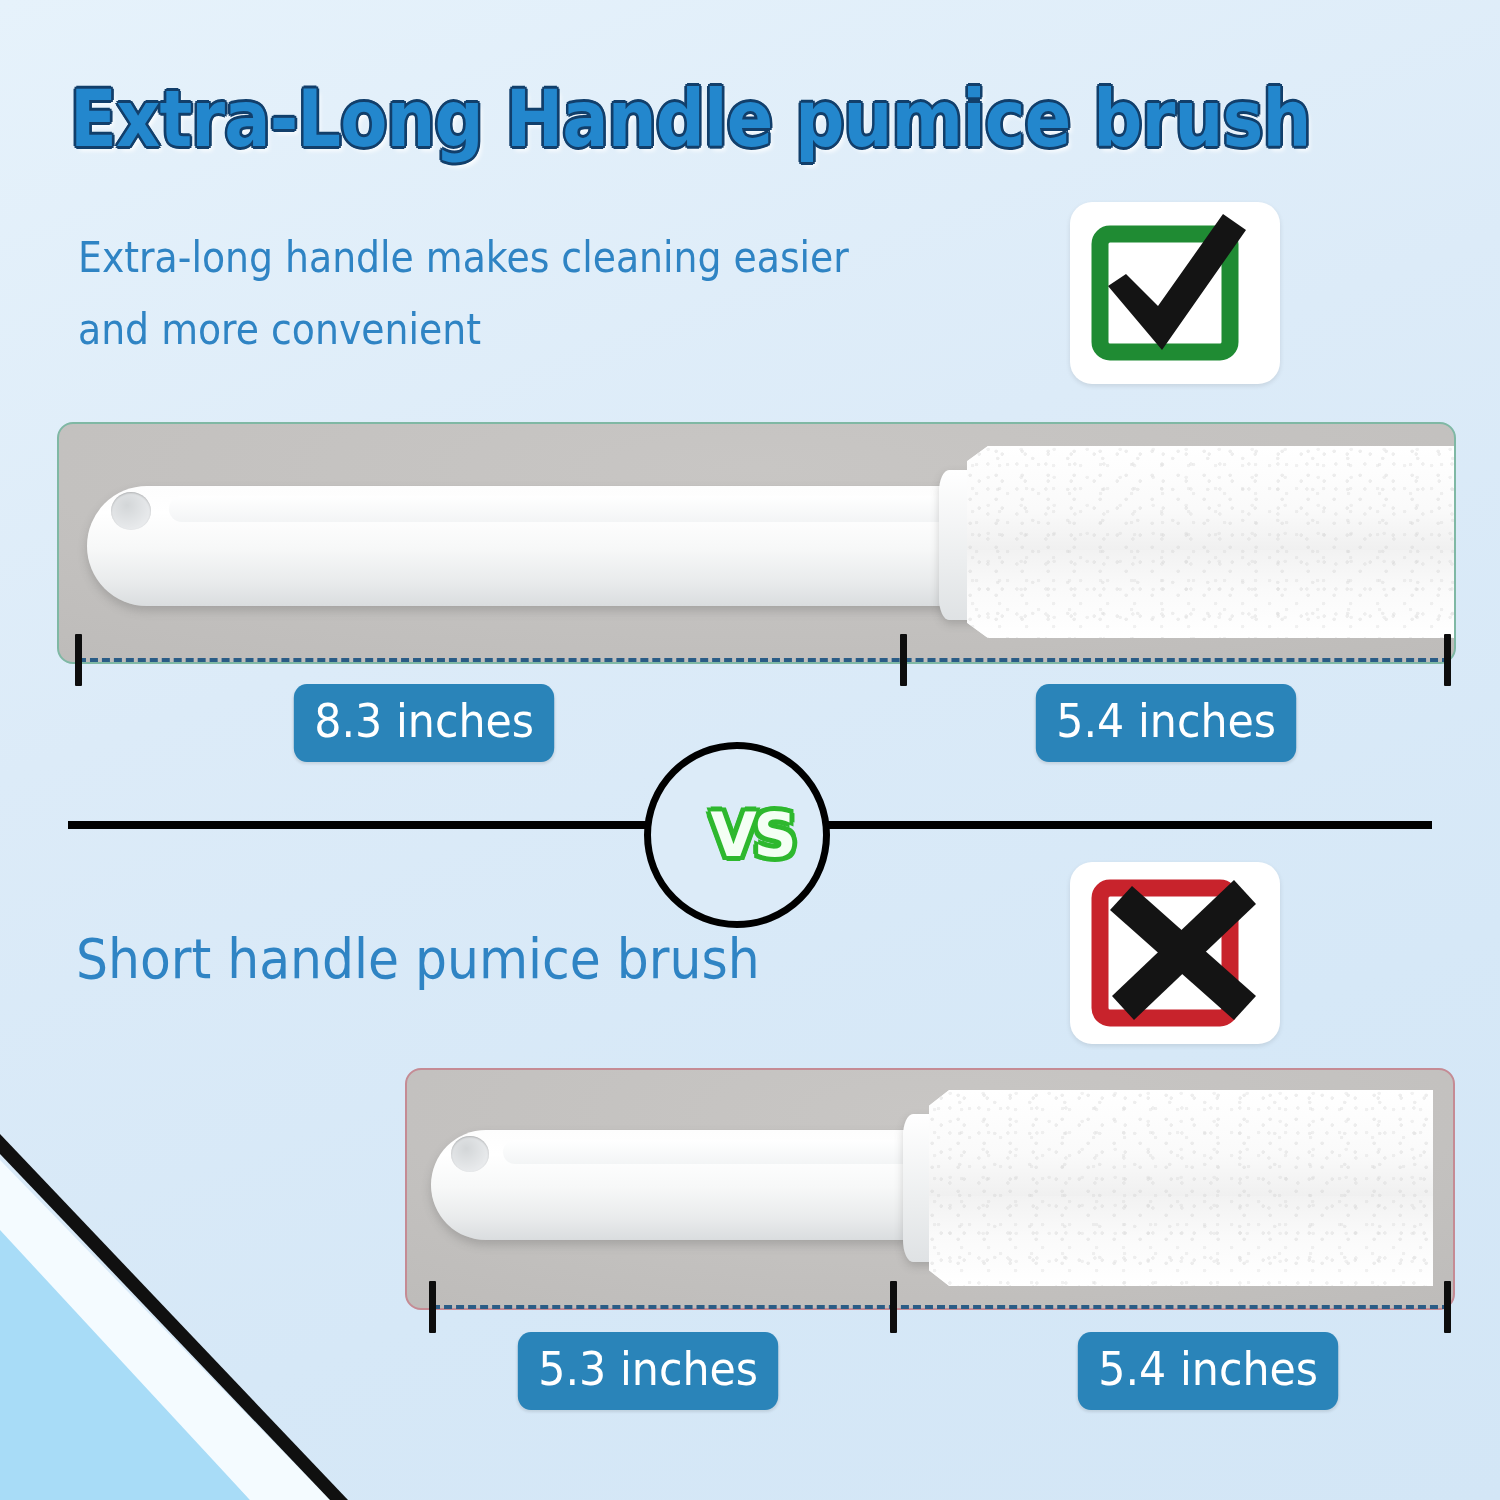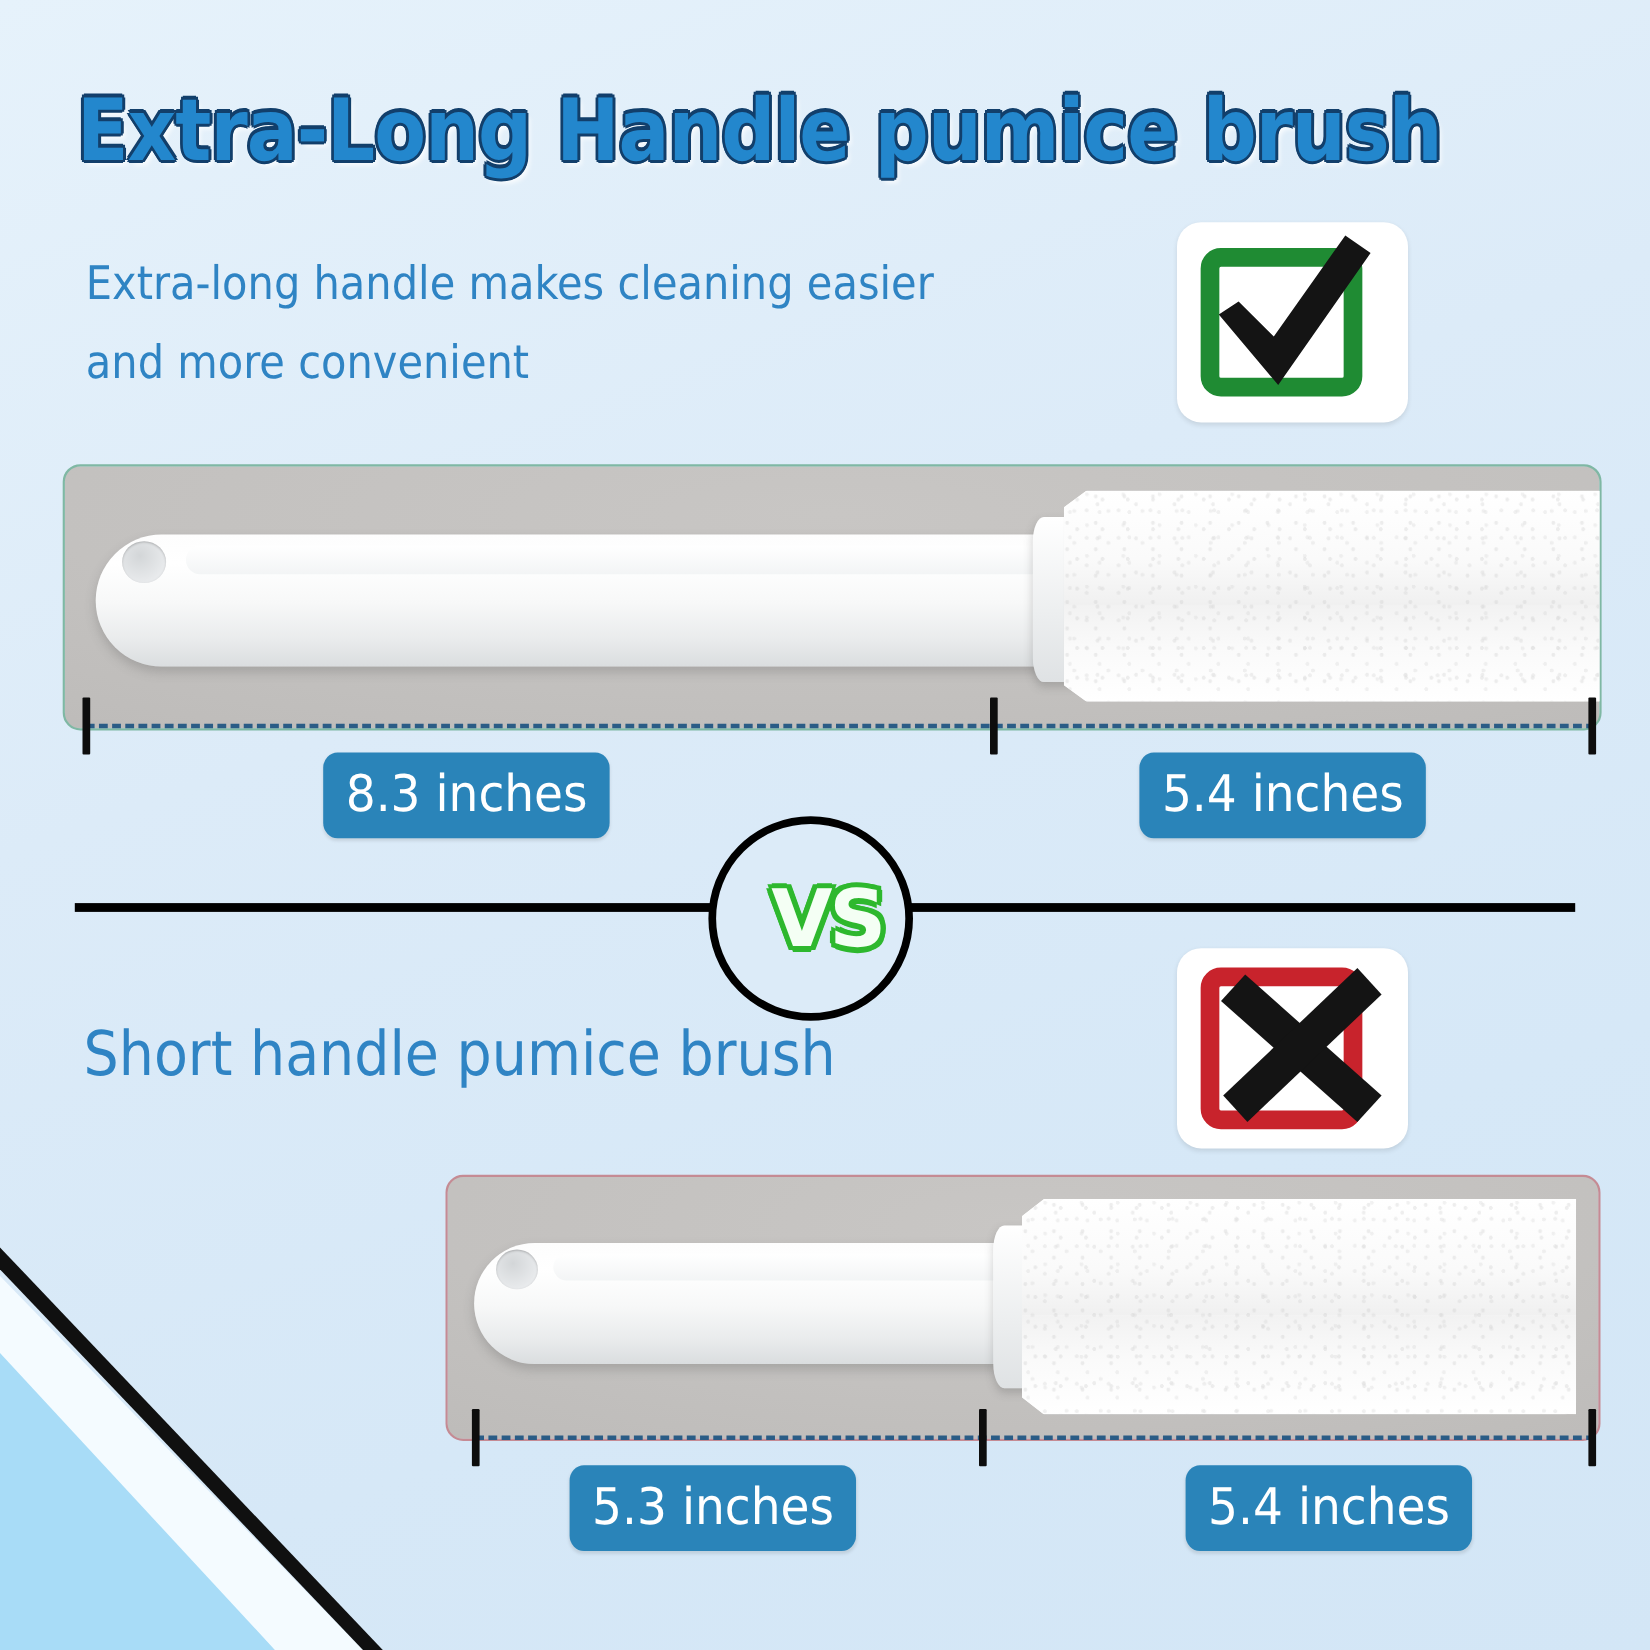--- a/index.html
+++ b/index.html
@@ -130,21 +130,21 @@
   
   .divider{position:absolute;height:8px;background:#000000;}
   .vs-circle{
     position:absolute;left:644px;top:742px;width:172px;height:172px;
     border-radius:50%;border:7px solid #000000;
     background:#dcebf8;
     display:flex;align-items:center;justify-content:center;
     z-index:5;
   }
   .vs-text{
-    font-size:72px;font-weight:bold;line-height:92px;
+    font-size:60px;font-weight:bold;line-height:92px;
     color:#f4fff4;
     font-family:"DejaVu Sans","Liberation Sans",sans-serif;
     letter-spacing:-3px;
     text-shadow:
       -4px -4px 0 #2eb82e, 4px -4px 0 #2eb82e,
       -4px  4px 0 #2eb82e, 4px  4px 0 #2eb82e,
       0 -5px 0 #2eb82e, 0 5px 0 #2eb82e,
       -5px 0 0 #2eb82e, 5px 0 0 #2eb82e;
     margin-left: 30px;
   }

